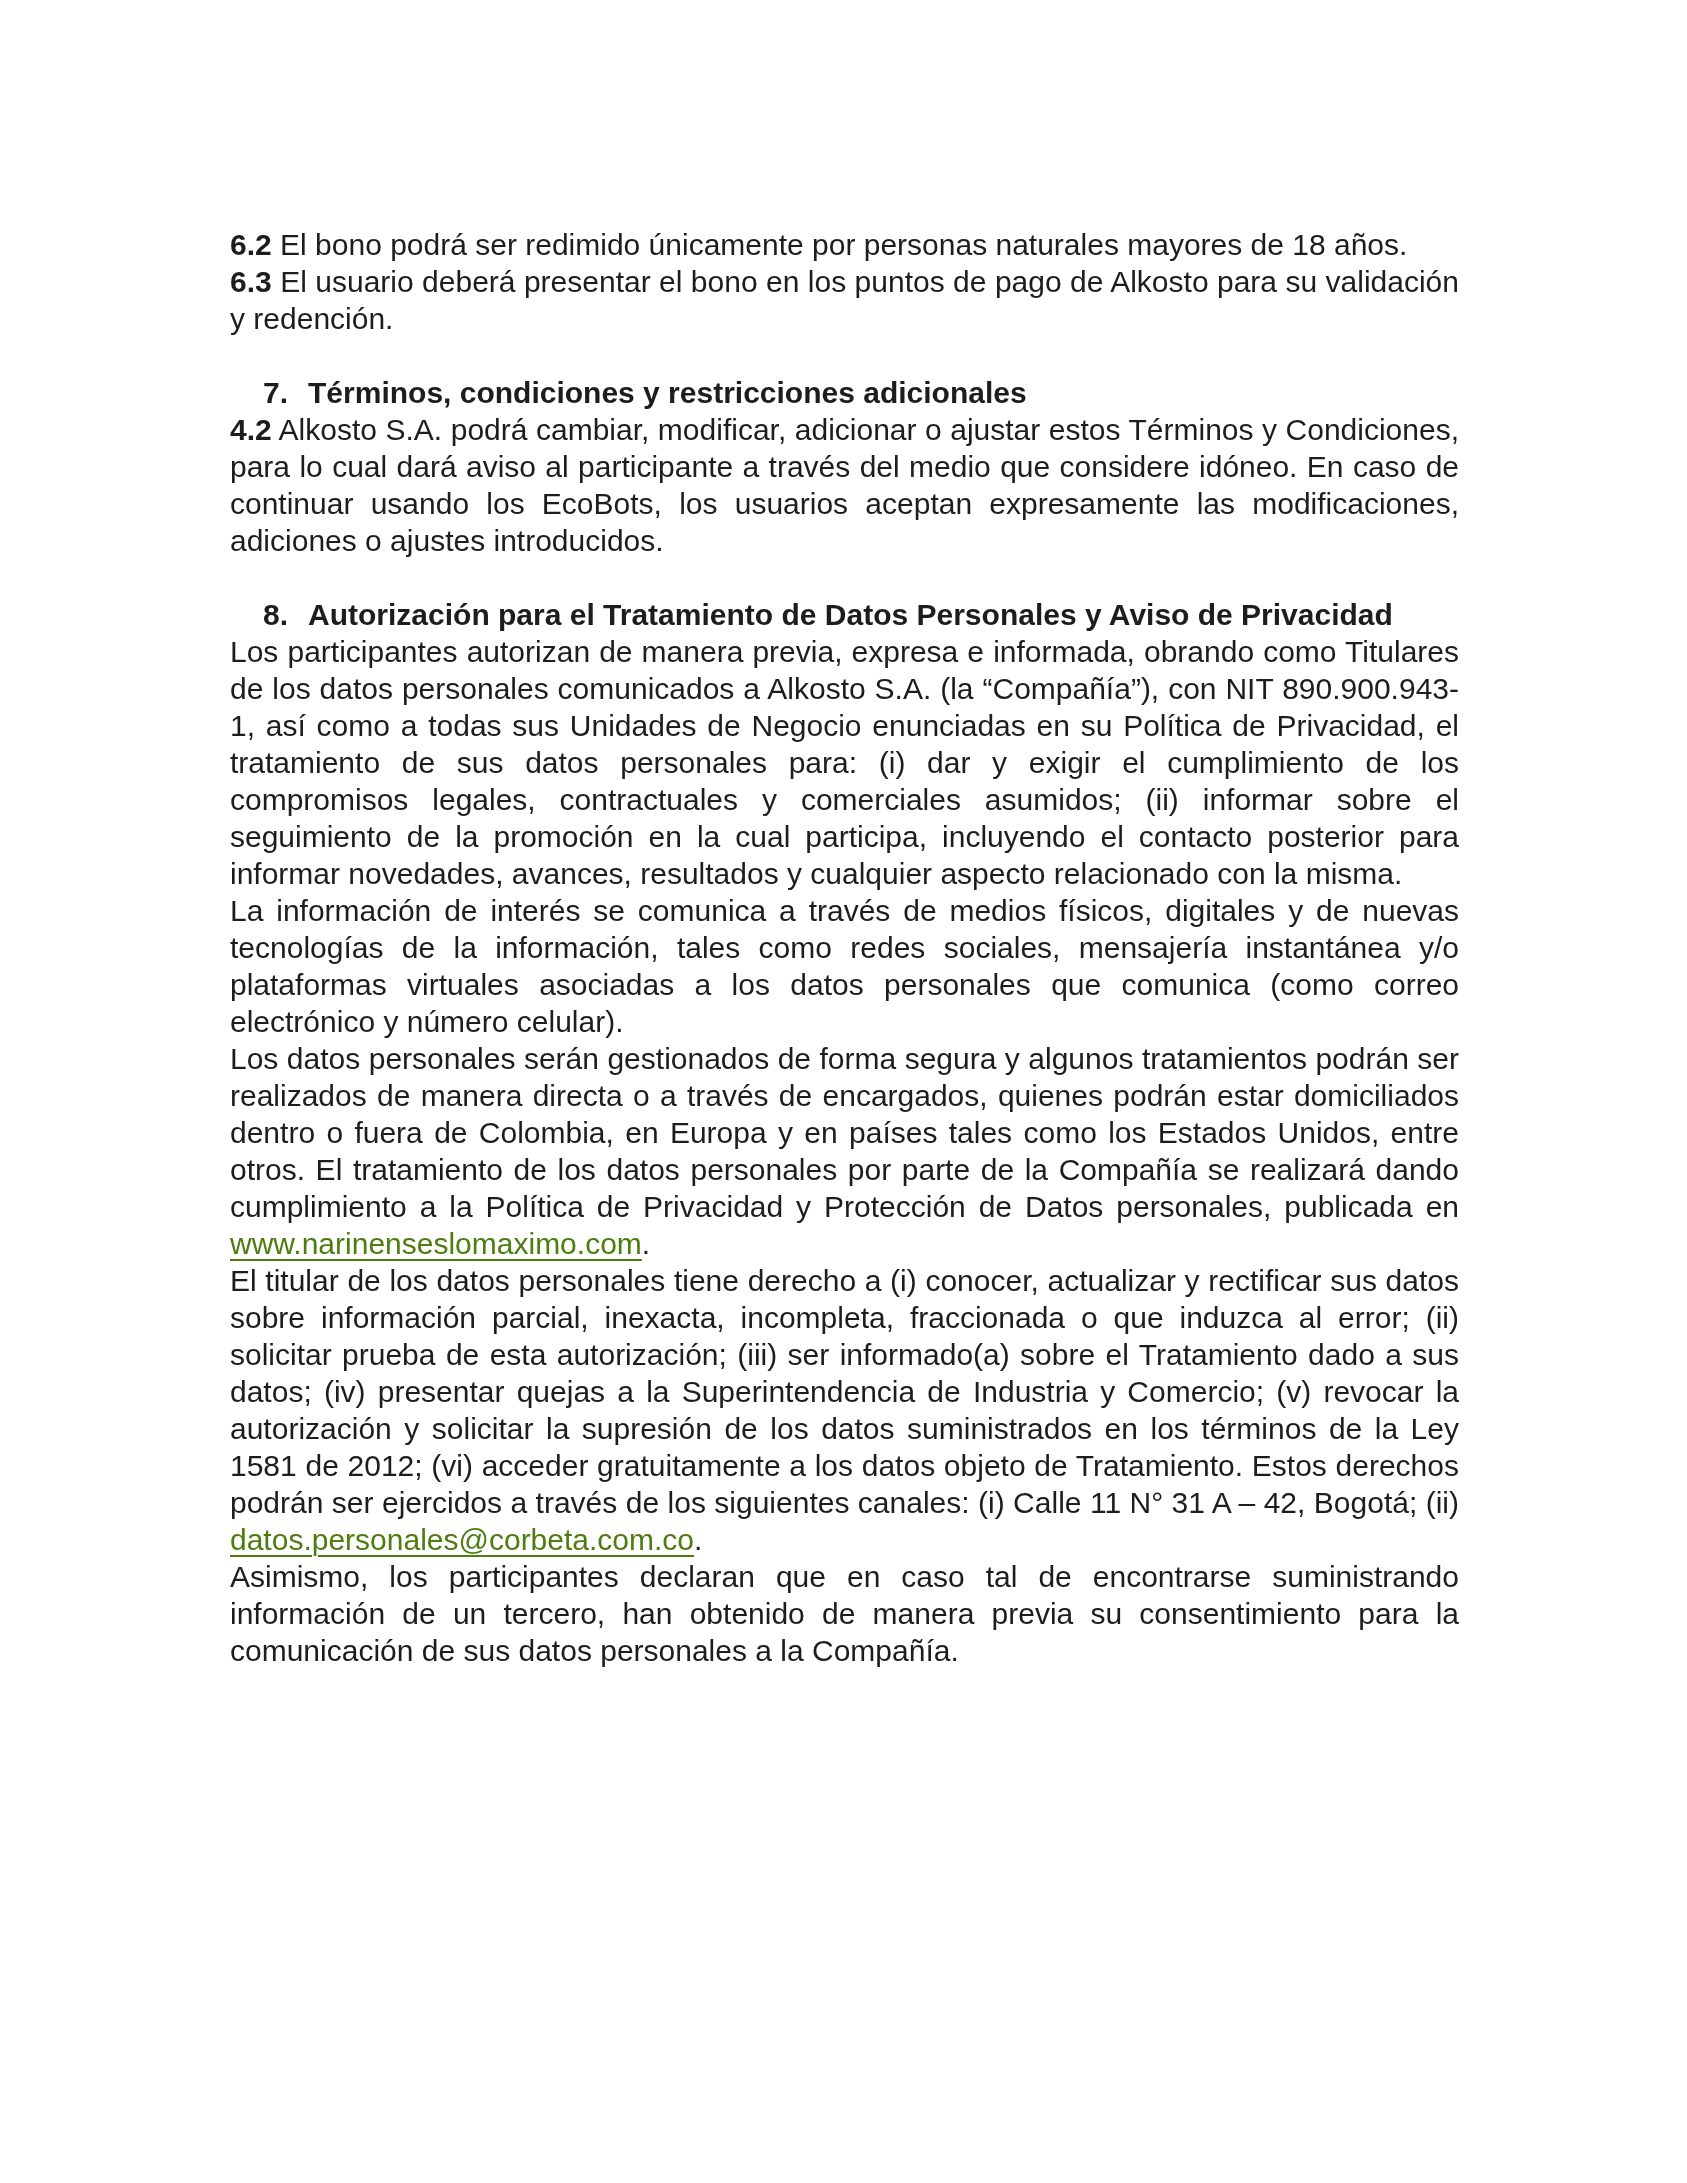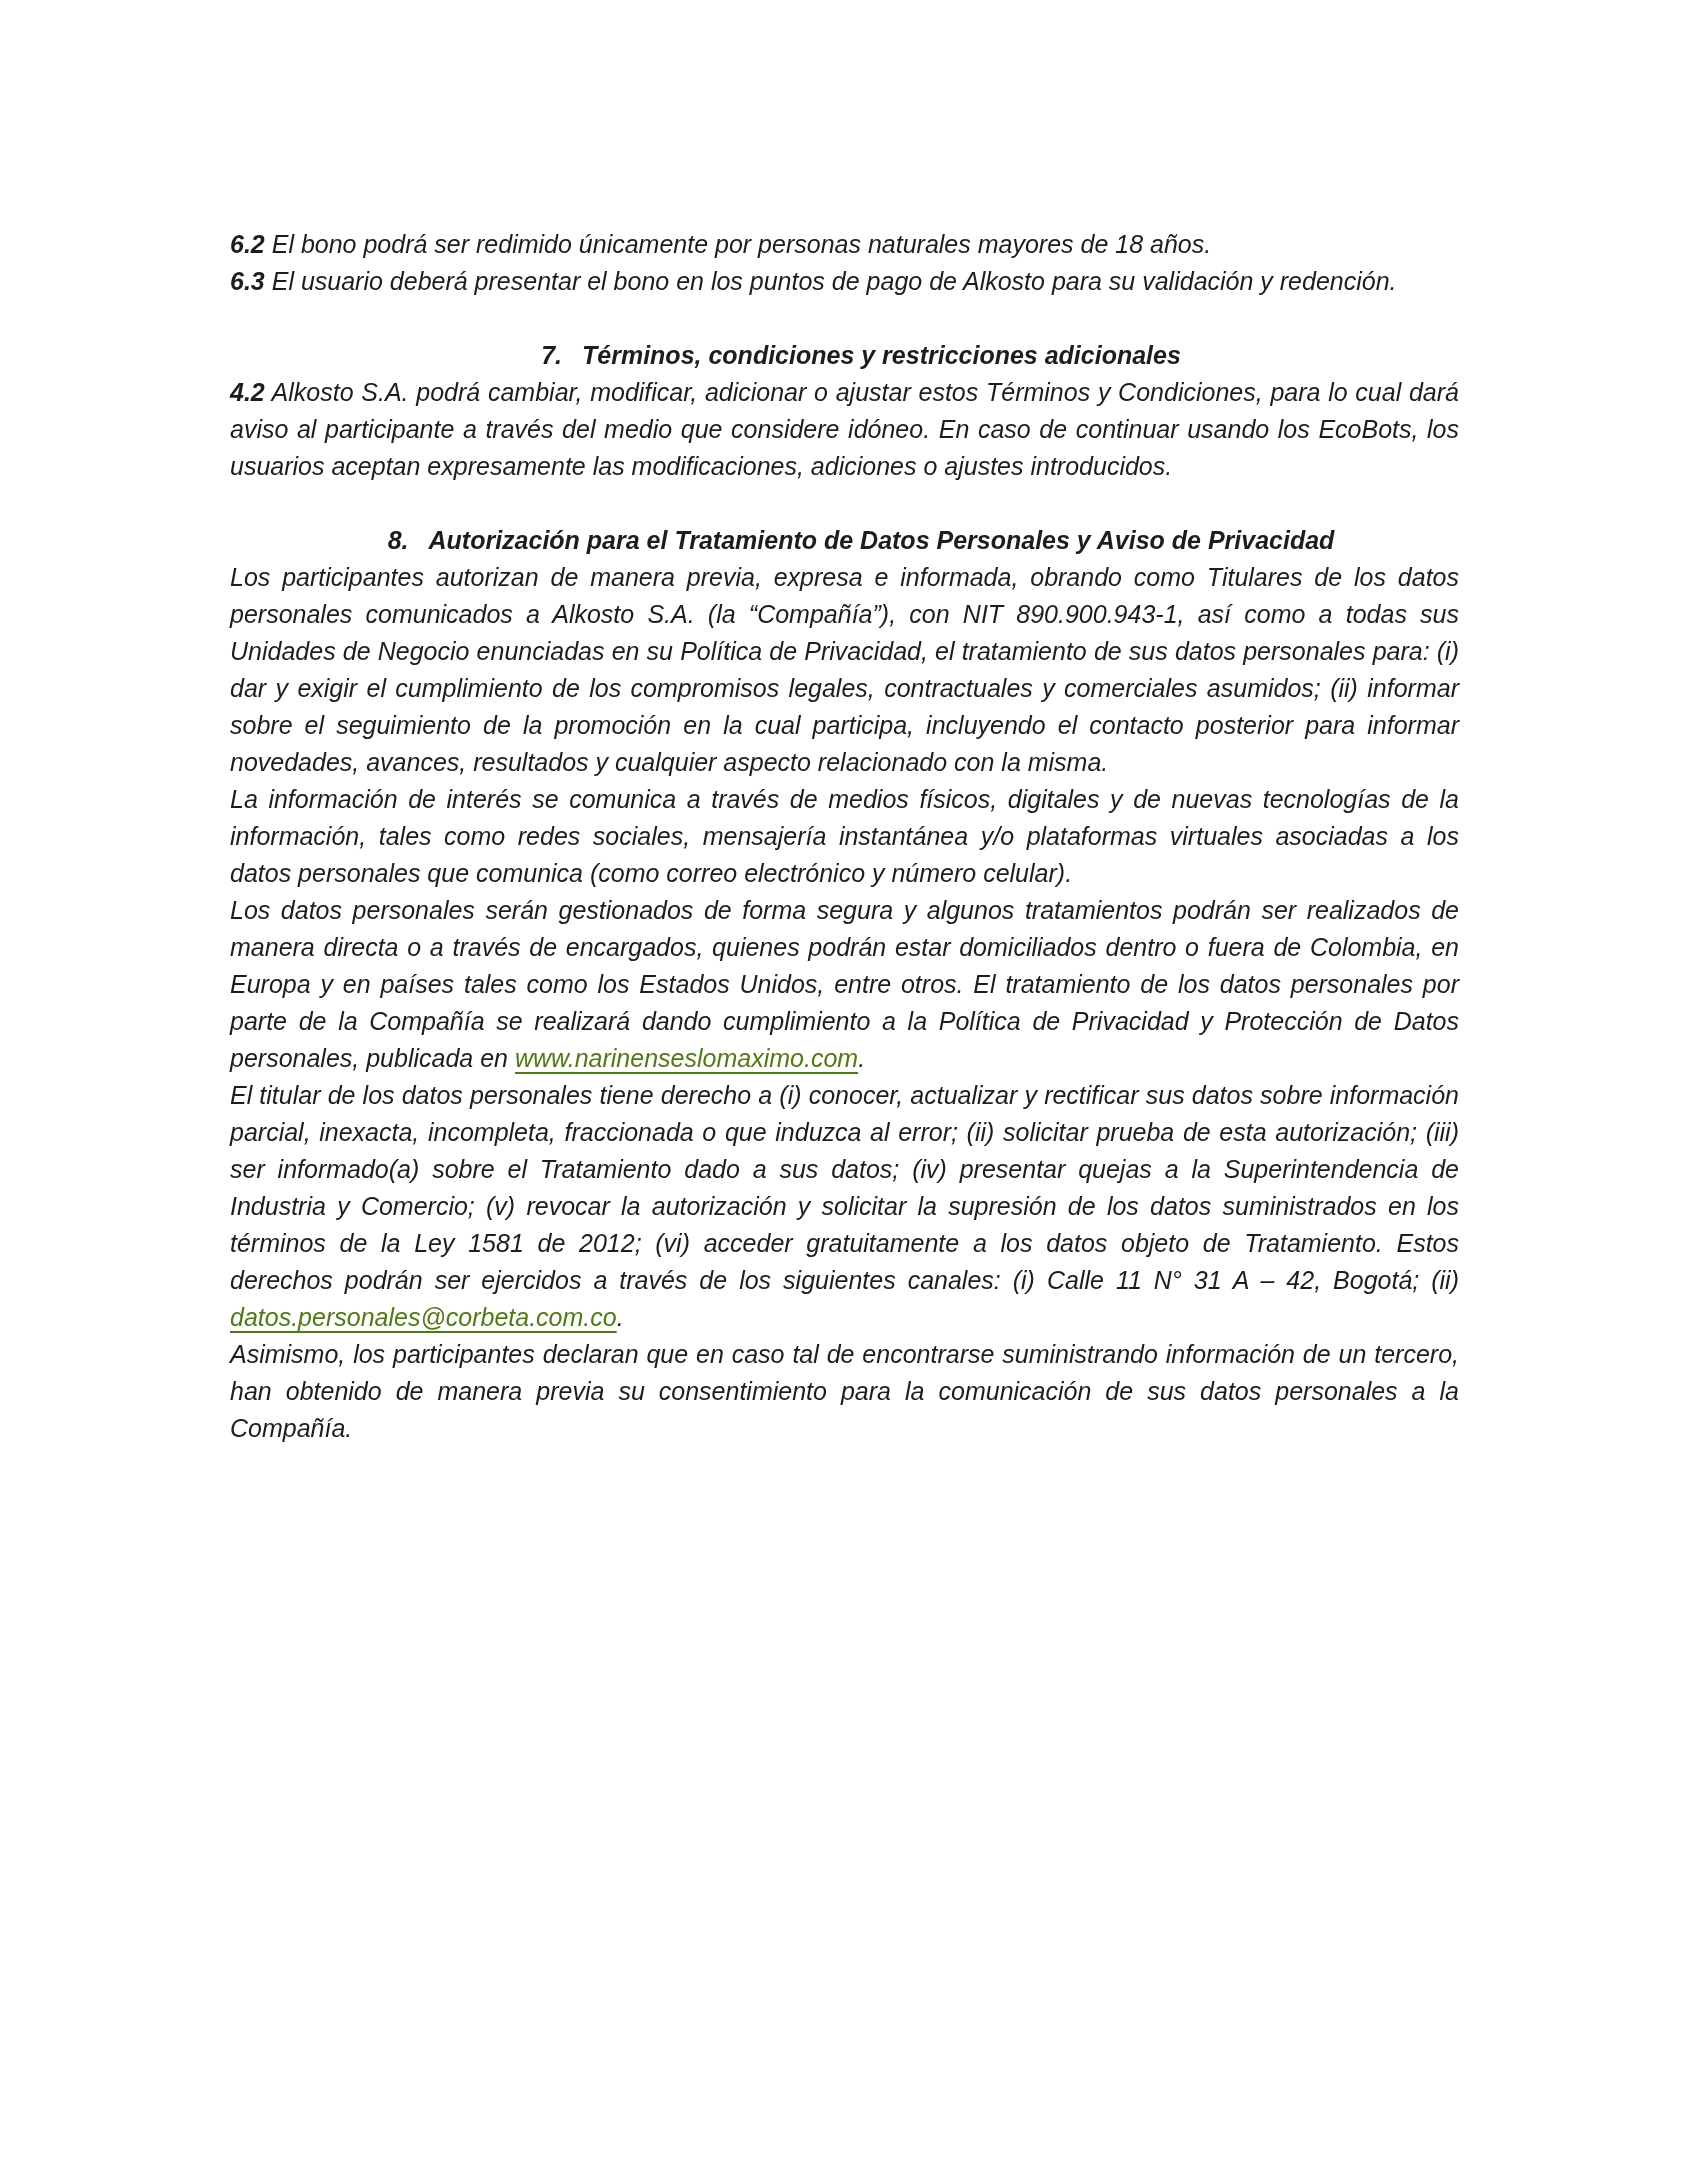--- a/index.html
+++ b/index.html
@@ -10,30 +10,29 @@
     background: #ffffff;
     font-family: "Liberation Sans", "DejaVu Sans", sans-serif;
     color: #1d1d1d;
     overflow: hidden;
   }
   .content {
     position: absolute;
     left: 230px;
     top: 226px;
     width: 1229px;
-    font-size: 25px;
+    font-size: 30px;
     line-height: 37px;
     text-align: justify;
-    font-style: italic;
   }
   .content p { margin: 0; padding: 0; }
   .num { font-weight: bold; }
   p.heading {
     font-weight: bold;
-    text-align: center;
+    text-align: left;
     margin-top: 37px;
     padding-left: 33px;
   }
   p.heading .htab { display: inline-block; width: 20px; }
   a.doclink {
     color: #4d7c0f;
     text-decoration: underline;
     text-decoration-thickness: 2px;
     text-underline-offset: 4.6px;
     cursor: pointer;

